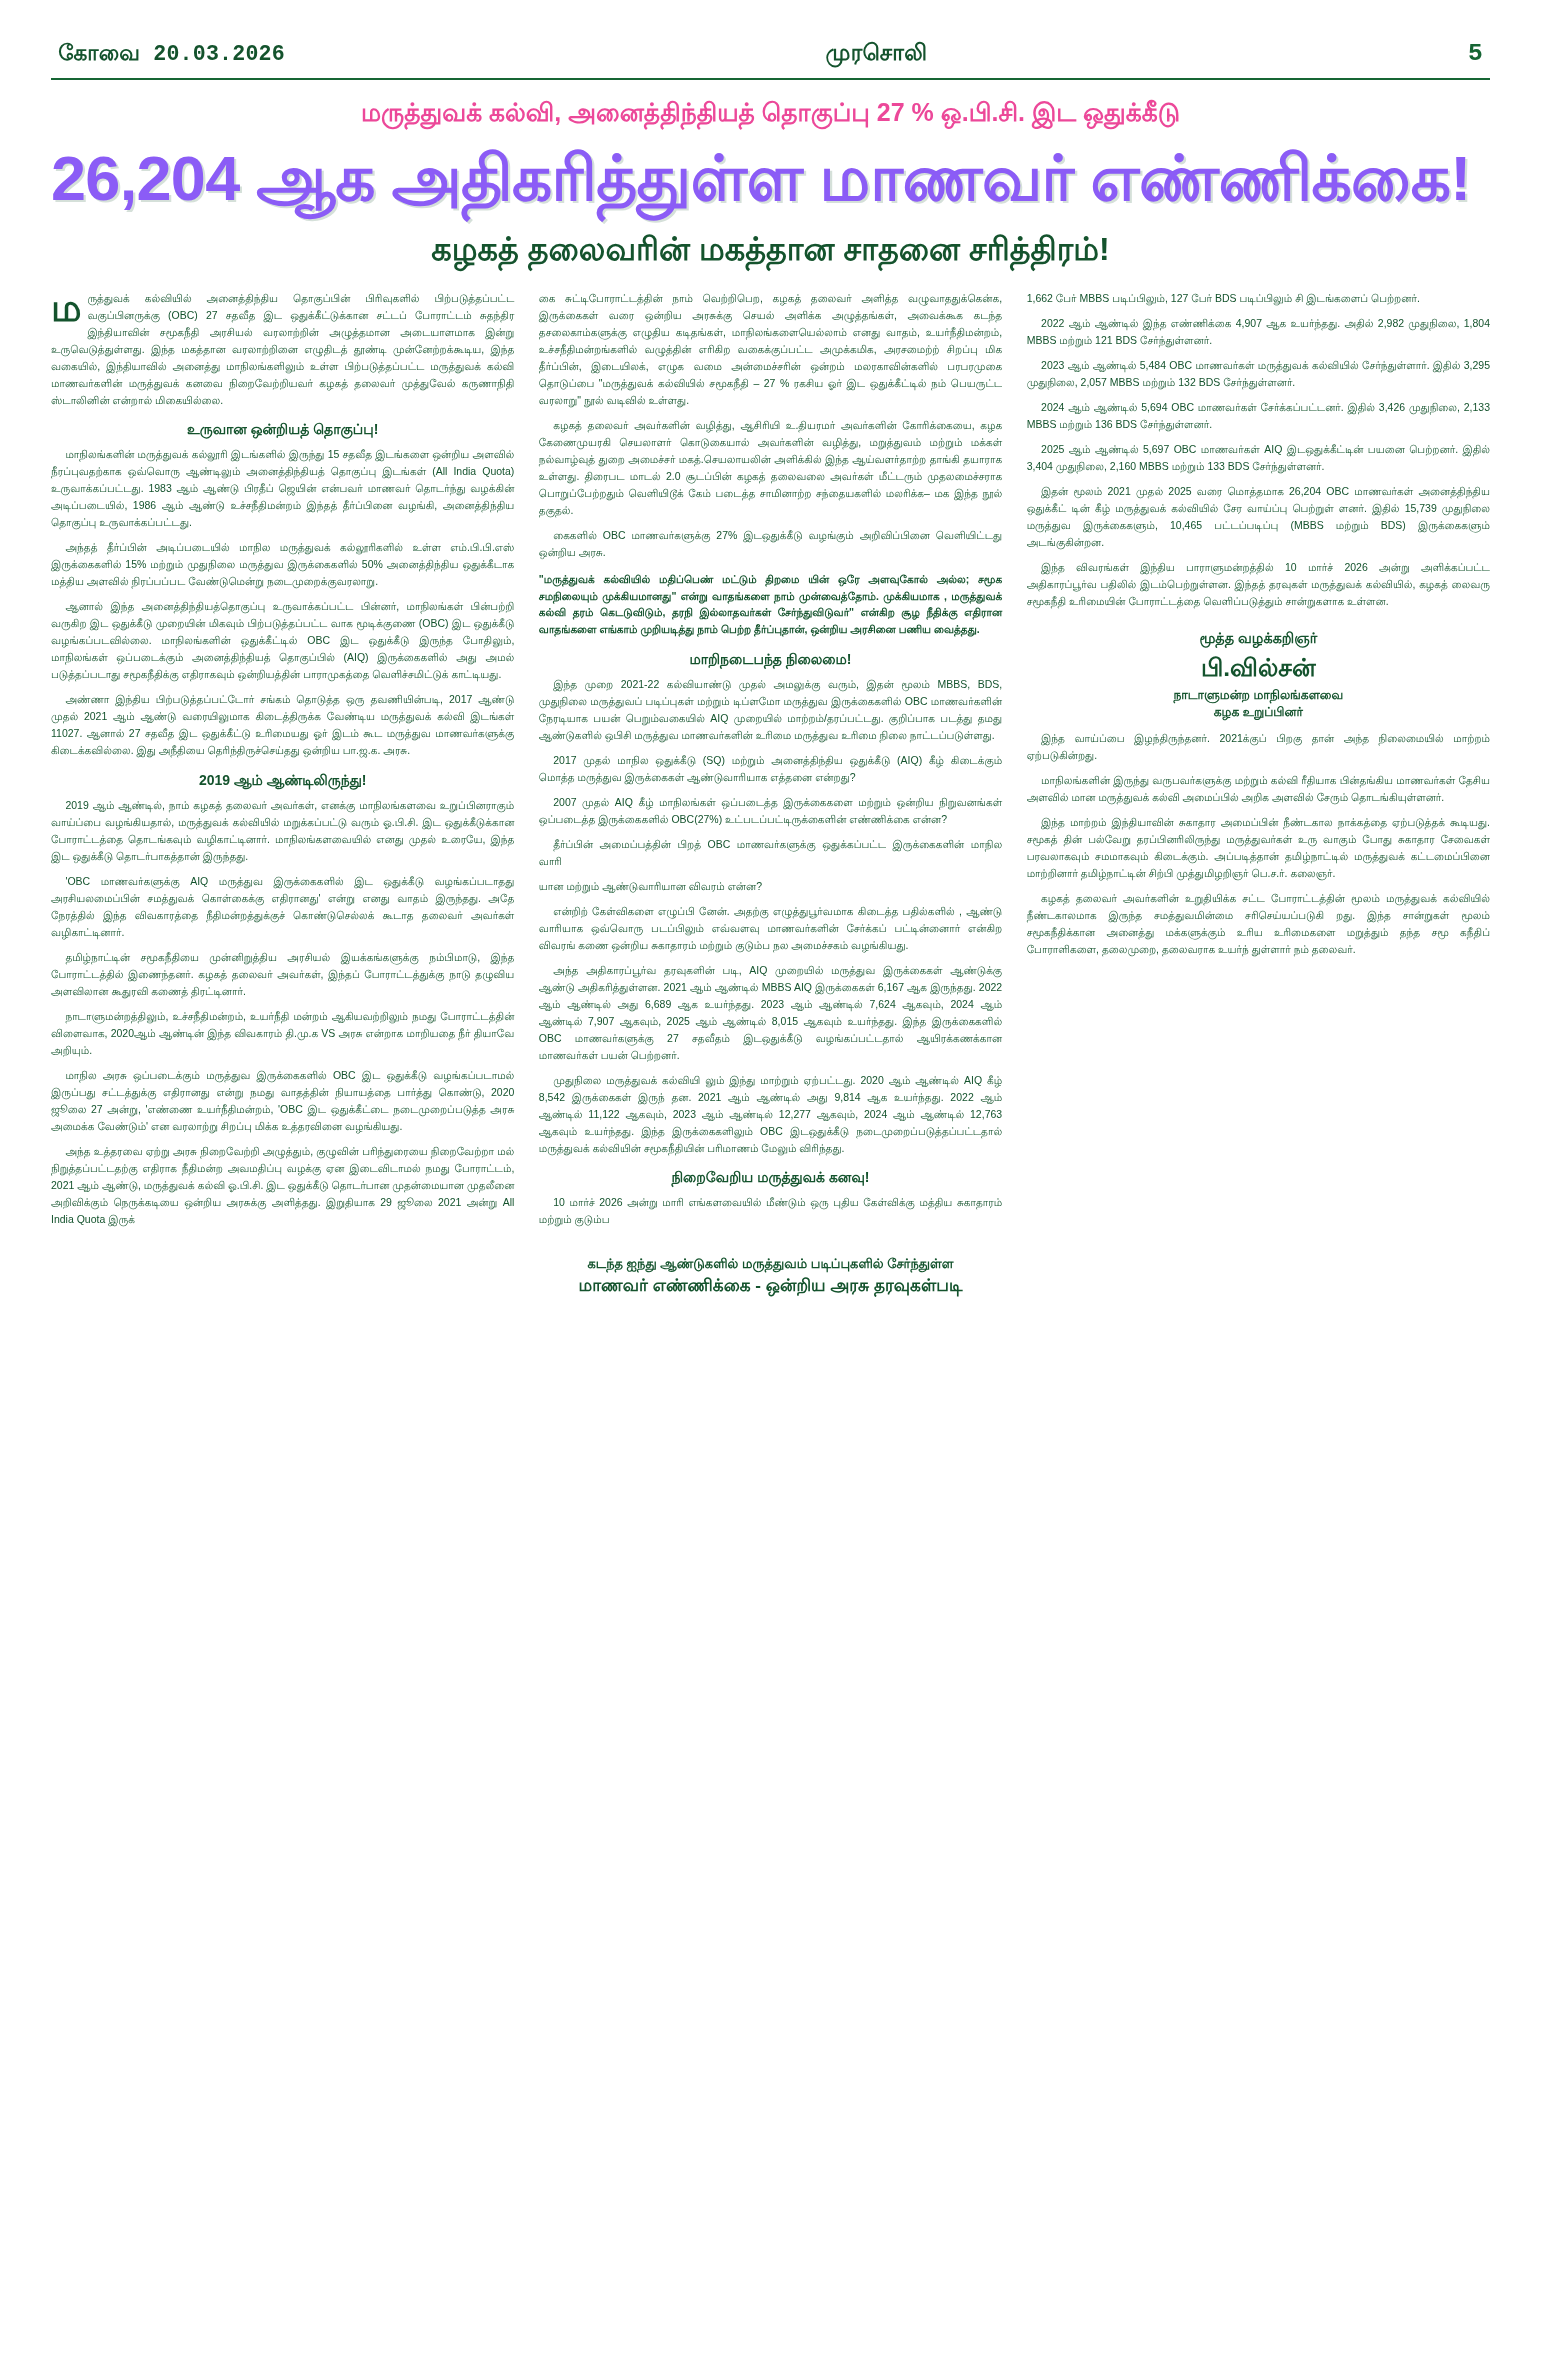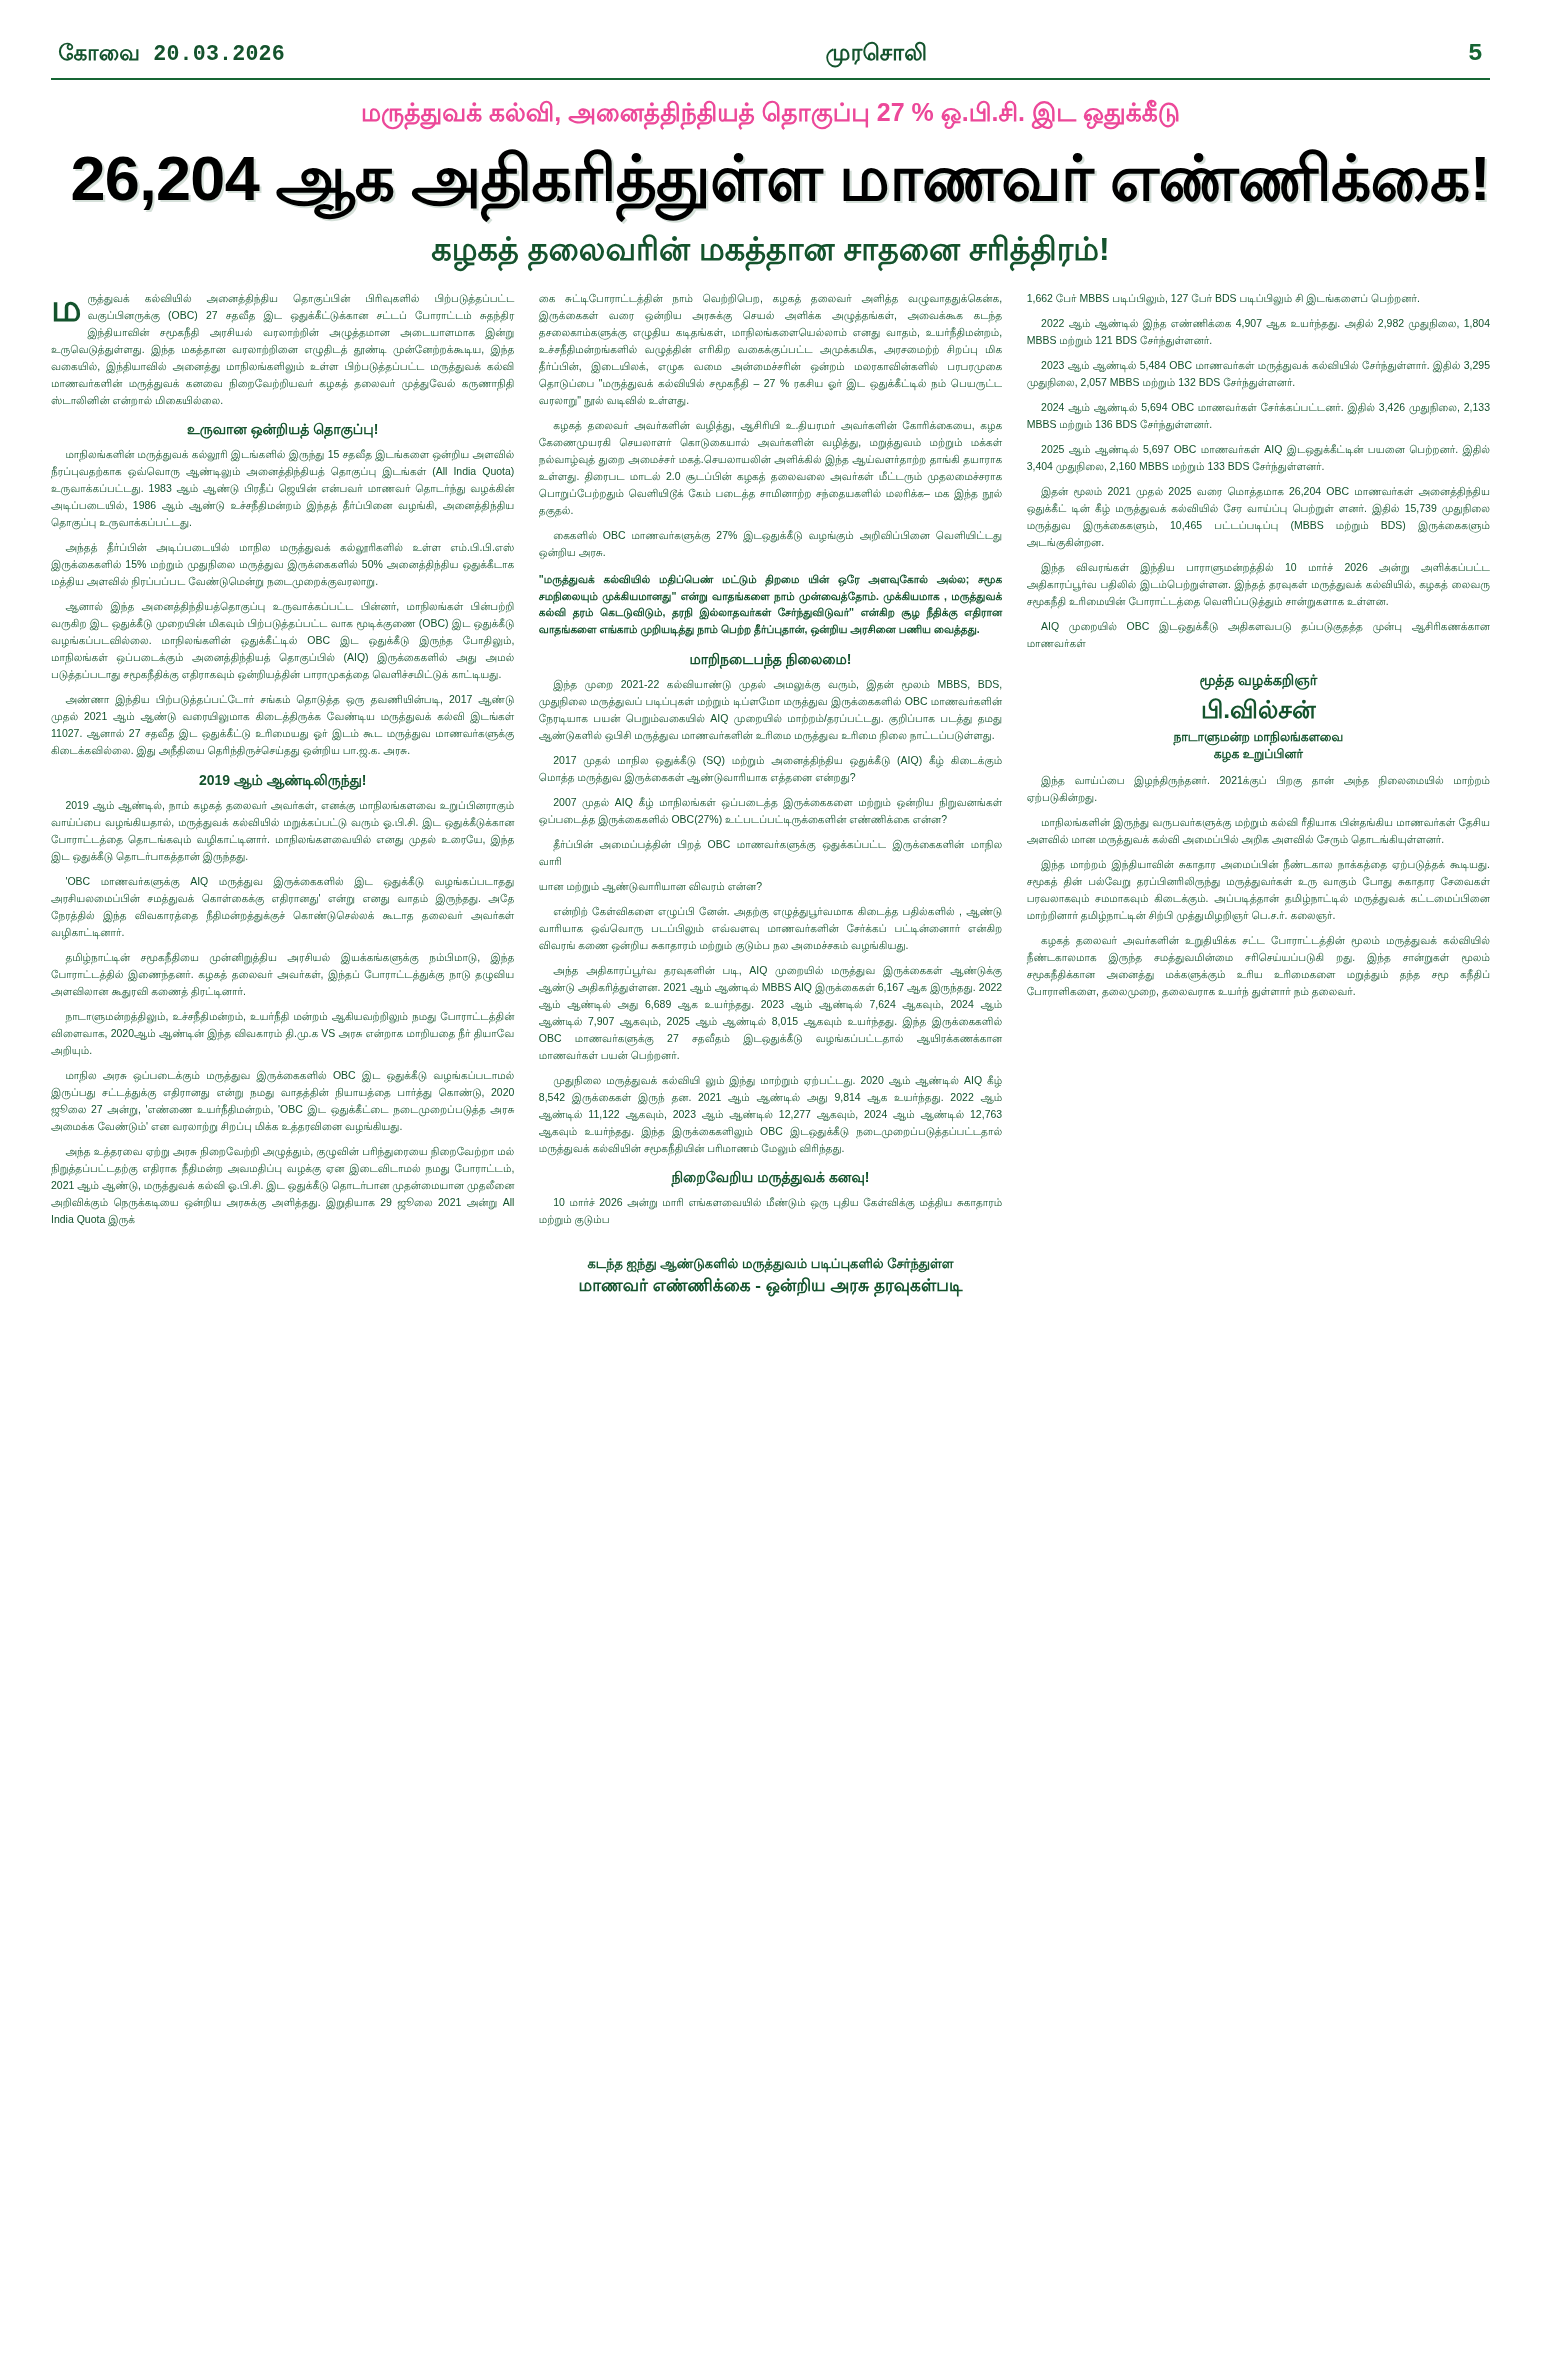--- a/index.html
+++ b/index.html
@@ -50,24 +50,24 @@
   
   .kicker {
     text-align: center;
     font-size: 25px;
     font-weight: bold;
     color: #ec4899;
     line-height: 1.25;
     margin-bottom: 16px;
   }
   .headline {
-    text-align: right;
+    text-align: left;
     font-size: 63px;
     font-weight: bold;
-    color: #000000;
+    color: #8b5cf6;
     line-height: 1.05;
     letter-spacing: -0.7px;
     margin: 2.9px 0 19px 0;
     text-shadow: 2.2px 2.2px 0 rgba(20,83,45,.18);
   }
   .subhead {
     text-align: center;
     font-size: 32px;
     font-weight: bold;
     color: #14532d;
@@ -216,21 +216,20 @@
     </div>
 
     <div class="col">
       <p class="body">1,662 பேர் MBBS படிப்பிலும், 127 பேர் BDS படிப்பிலும் சி இடங்களைப் பெற்றனர்.</p>
       <p class="body indent">2022 ஆம் ஆண்டில் இந்த எண்ணிக்கை 4,907 ஆக உயர்ந்தது. அதில் 2,982 முதுநிலை, 1,804 MBBS மற்றும் 121 BDS சேர்ந்துள்ளனர்.</p>
       <p class="body indent">2023 ஆம் ஆண்டில் 5,484 OBC மாணவர்கள் மருத்துவக் கல்வியில் சேர்ந்துள்ளார். இதில் 3,295 முதுநிலை, 2,057 MBBS மற்றும் 132 BDS சேர்ந்துள்ளனர்.</p>
       <p class="body indent">2024 ஆம் ஆண்டில் 5,694 OBC மாணவர்கள் சேர்க்கப்பட்டனர். இதில் 3,426 முதுநிலை, 2,133 MBBS மற்றும் 136 BDS சேர்ந்துள்ளனர்.</p>
       <p class="body indent">2025 ஆம் ஆண்டில் 5,697 OBC மாணவர்கள் AIQ இடஒதுக்கீட்டின் பயனை பெற்றனர். இதில் 3,404 முதுநிலை, 2,160 MBBS மற்றும் 133 BDS சேர்ந்துள்ளனர்.</p>
       <p class="body indent">இதன் மூலம் 2021 முதல் 2025 வரை மொத்தமாக 26,204 OBC மாணவர்கள் அனைத்திந்திய ஒதுக்கீட் டின் கீழ் மருத்துவக் கல்வியில் சேர வாய்ப்பு பெற்றுள் ளனர். இதில் 15,739 முதுநிலை மருத்துவ இருக்கைகளும், 10,465 பட்டப்படிப்பு (MBBS மற்றும் BDS) இருக்கைகளும் அடங்குகின்றன.</p>
       <p class="body indent">இந்த விவரங்கள் இந்திய பாராளுமன்றத்தில் 10 மார்ச் 2026 அன்று அளிக்கப்பட்ட அதிகாரப்பூர்வ பதிலில் இடம்பெற்றுள்ளன. இந்தத் தரவுகள் மருத்துவக் கல்வியில், கழகத் லைவரு சமூகநீதி உரிமையின் போராட்டத்தை வெளிப்படுத்தும் சான்றுகளாக உள்ளன.</p>
-      <p class="body indent">AIQ முறையில் OBC இடஒதுக்கீடு அதிகளவபடு தப்படுகுதத்த முன்பு ஆசிரிகணக்கான மாணவர்கள்</p>
 
       <div class="signature">
         <div class="role">மூத்த வழக்கறிஞர்</div>
         <div class="name">பி.வில்சன்</div>
         <div class="org">நாடாளுமன்ற மாநிலங்களவை</div>
         <div class="org2">கழக உறுப்பினர்</div>
       </div>
 
       <p class="body indent">இந்த வாய்ப்பை இழந்திருந்தனர். 2021க்குப் பிறகு தான் அந்த நிலைமையில் மாற்றம் ஏற்படுகின்றது.</p>
       <p class="body indent">மாநிலங்களின் இருந்து வருபவர்களுக்கு மற்றும் கல்வி ரீதியாக பின்தங்கிய மாணவர்கள் தேசிய அளவில் மான மருத்துவக் கல்வி அமைப்பில் அறிக அளவில் சேரும் தொடங்கியுள்ளனர்.</p>

